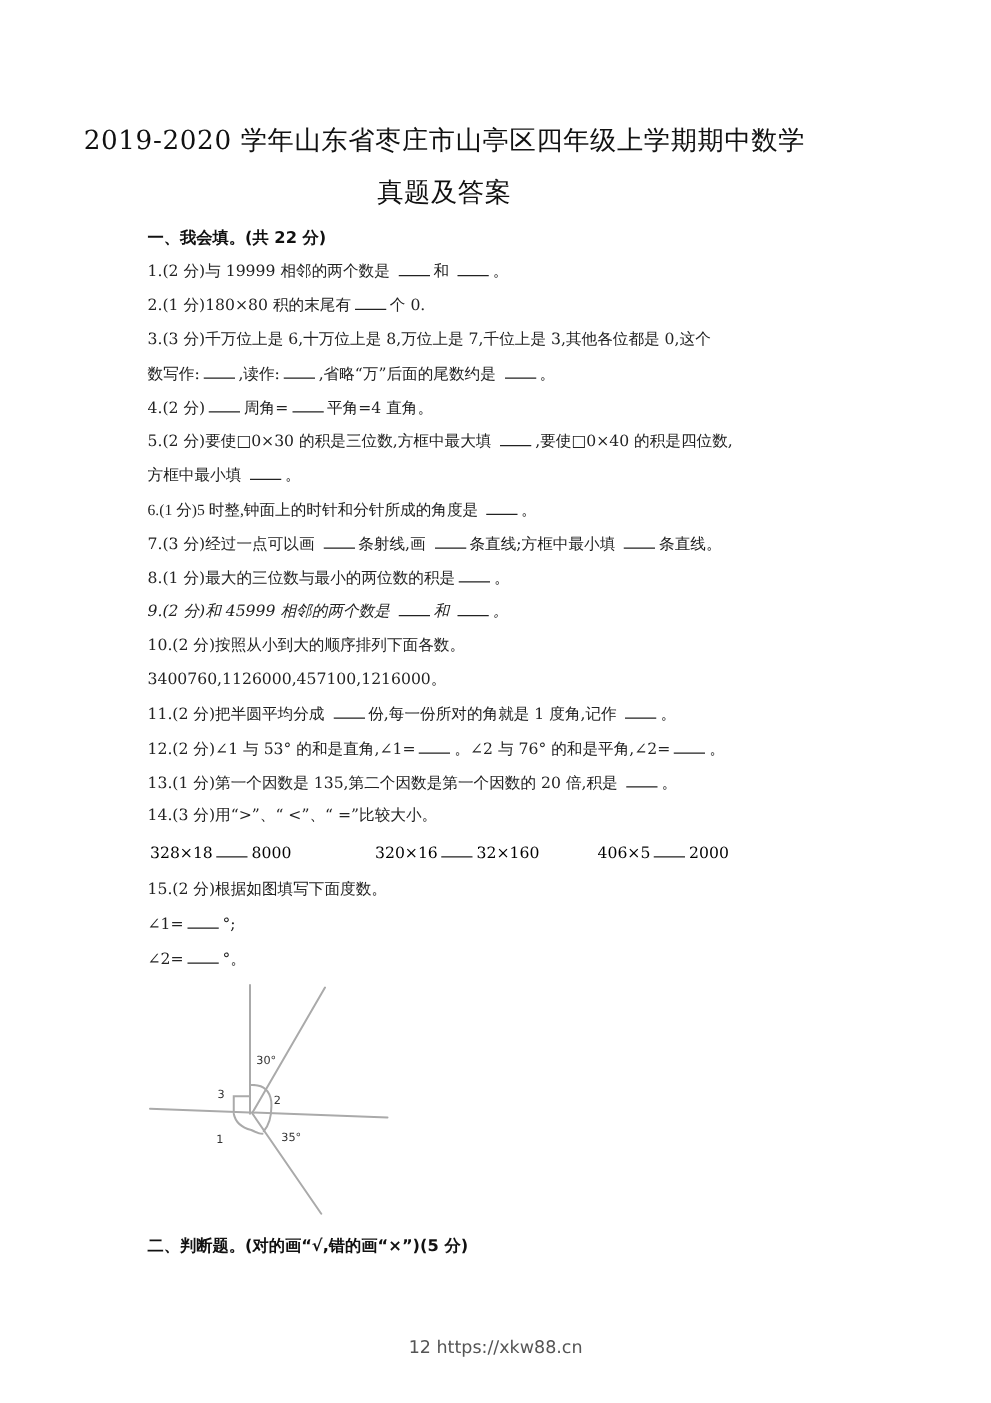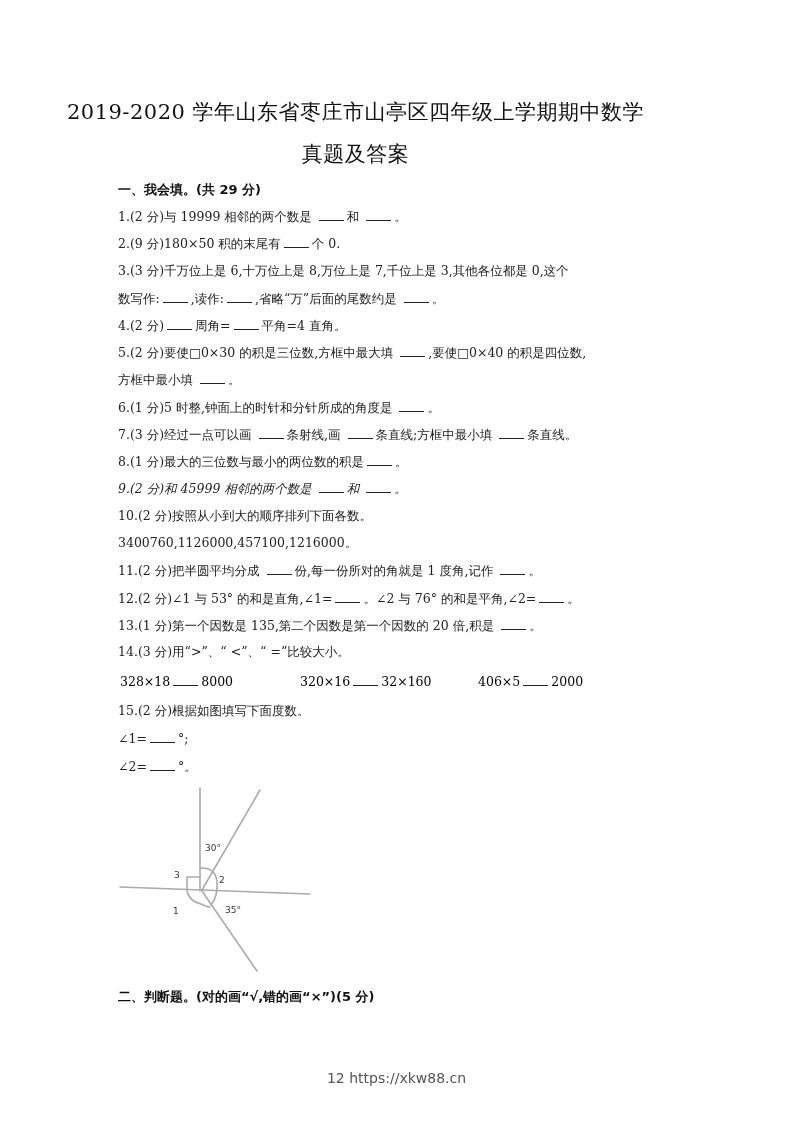--- a/index.html
+++ b/index.html
@@ -81,49 +81,49 @@
     }
   </style>
 </head>
 <body>
 
 <div>
   <div class="page-title title-line1">2019-2020 学年山东省枣庄市山亭区四年级上学期期中数学</div>
   <div class="page-title title-line2">真题及答案</div>
 </div>
 
-<div class="section-head" style="top:181px;">一、我会填。(共 29 分)</div>
+<div class="section-head" style="top:181px;">一、我会填。(共 22 分)</div>
 
 <div class="q" style="top:208px;">
   <span>1.(2 分)与 19999 相邻的两个数是 </span><span class="blank"></span><span>和 </span><span class="blank"></span><span>。</span>
 </div>
 
 <div class="q" style="top:235px;">
-  <span>2.(9 分)180×50 积的末尾有</span><span class="blank"></span><span>个 0.</span>
+  <span>2.(1 分)180×80 积的末尾有</span><span class="blank"></span><span>个 0.</span>
 </div>
 
 <div class="q" style="top:263px;">
   <span>3.(3 分)千万位上是 6,十万位上是 8,万位上是 7,千位上是 3,其他各位都是 0,这个</span>
 </div>
 <div class="q" style="top:290px;">
   <span>数写作:</span><span class="blank"></span><span>,读作:</span><span class="blank"></span><span>,省略“万”后面的尾数约是 </span><span class="blank"></span><span>。</span>
 </div>
 
 <div class="q" style="top:317px;">
   <span>4.(2 分)</span><span class="blank"></span><span>周角=</span><span class="blank"></span><span>平角=4 直角。</span>
 </div>
 
 <div class="q" style="top:344px;">
   <span>5.(2 分)要使□0×30 的积是三位数,方框中最大填 </span><span class="blank"></span><span>,要使□0×40 的积是四位数,</span>
 </div>
 <div class="q" style="top:371px;">
   <span>方框中最小填 </span><span class="blank"></span><span>。</span>
 </div>
 
-<div class="q" style="top:399px;">
+<div class="q" style="top:399px;font-family:Liberation Serif, serif;">
   <span>6.(1 分)5 时整,钟面上的时针和分针所成的角度是 </span><span class="blank"></span><span>。</span>
 </div>
 
 <div class="q" style="top:426px;">
   <span>7.(3 分)经过一点可以画 </span><span class="blank"></span><span>条射线,画 </span><span class="blank"></span><span>条直线;方框中最小填 </span><span class="blank"></span><span>条直线。</span>
 </div>
 
 <div class="q" style="top:453px;">
   <span>8.(1 分)最大的三位数与最小的两位数的积是</span><span class="blank"></span><span>。</span>
 </div>

